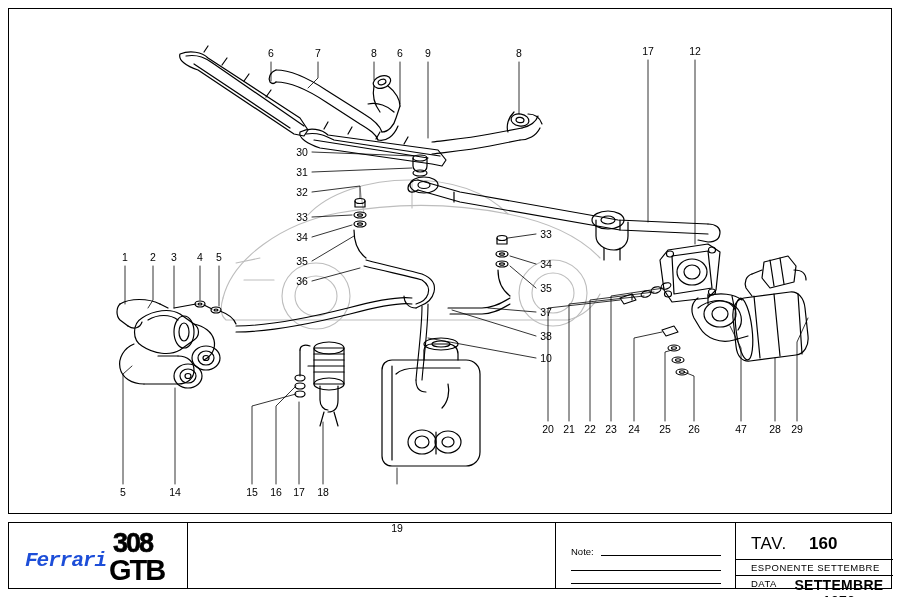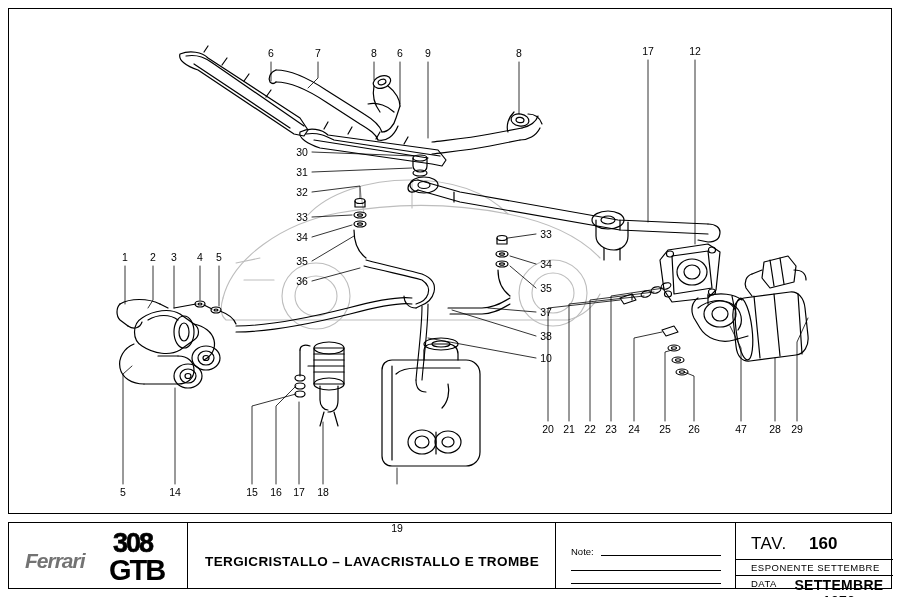--- a/index.html
+++ b/index.html
@@ -51,26 +51,26 @@
     position: absolute;
     left: 14px;
     top: 4px;
     width: 160px;
     height: 60px;
   }
   .logo-ferrari {
     position: absolute;
     left: 2px;
     top: 22px;
-    font-family: Liberation Sans, sans-serif;
+    font-family: Liberation Mono, monospace;
     font-weight: bold;
     font-style: italic;
     font-size: 21px;
     letter-spacing: -1px;
-    color: #737373;
+    color: #1d4ed8;
   }
   .logo-308 {
     position: absolute;
     left: 90px;
     top: 1px;
     font-family: "Liberation Sans", sans-serif;
     font-weight: bold;
     font-size: 27px;
     letter-spacing: -2px;
     color: #000;
@@ -522,21 +522,20 @@
     <div class="tb-divider tb-d1"></div>
     <div class="tb-divider tb-d2"></div>
     <div class="tb-divider tb-d3"></div>
 
     <div class="logo">
       <span class="logo-ferrari">Ferrari</span>
       <span class="logo-308">308</span>
       <span class="logo-gtb">GTB</span>
     </div>
 
-    <div class="tb-maintitle">TERGICRISTALLO – LAVACRISTALLO  E  TROMBE</div>
 
     <div class="tb-note-label">Note:</div>
     <div class="note-line nl1"></div>
     <div class="note-line nl2"></div>
     <div class="note-line nl3"></div>
 
     <div class="tb-tav">TAV.</div>
     <div class="tb-tavnum">160</div>
     <div class="tb-row-line trl1"></div>
     <div class="tb-row-line trl2"></div>

